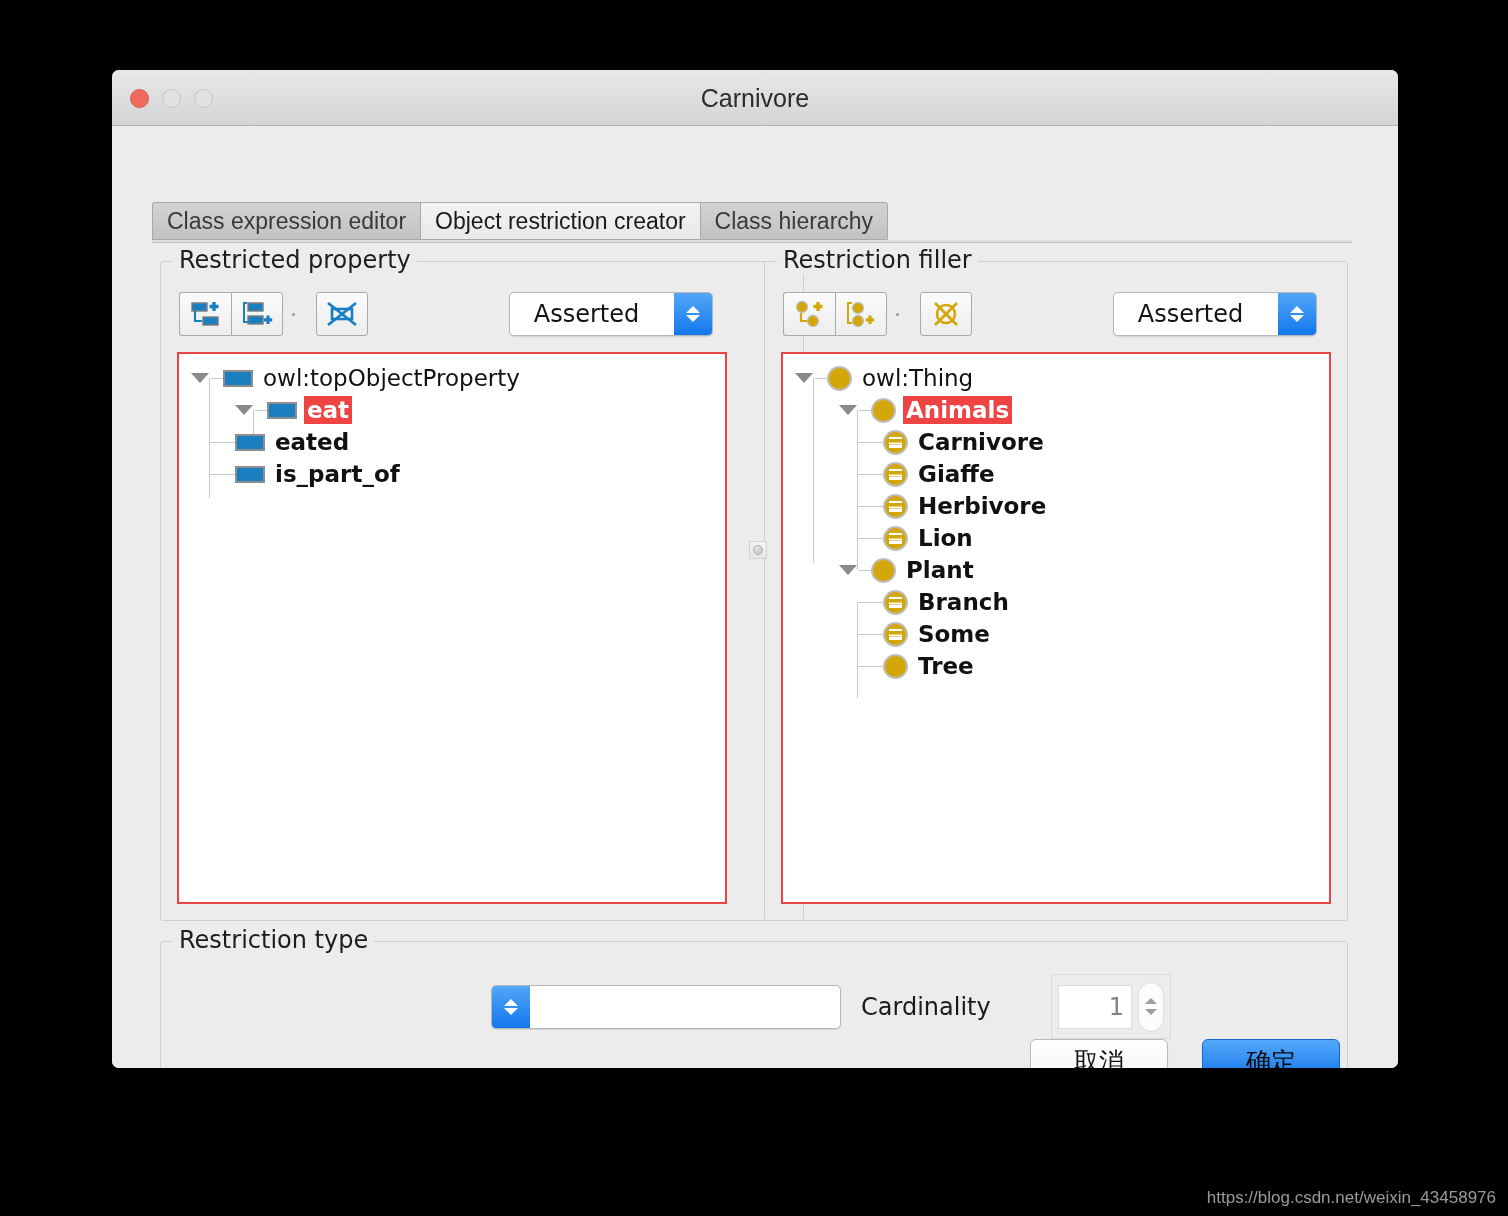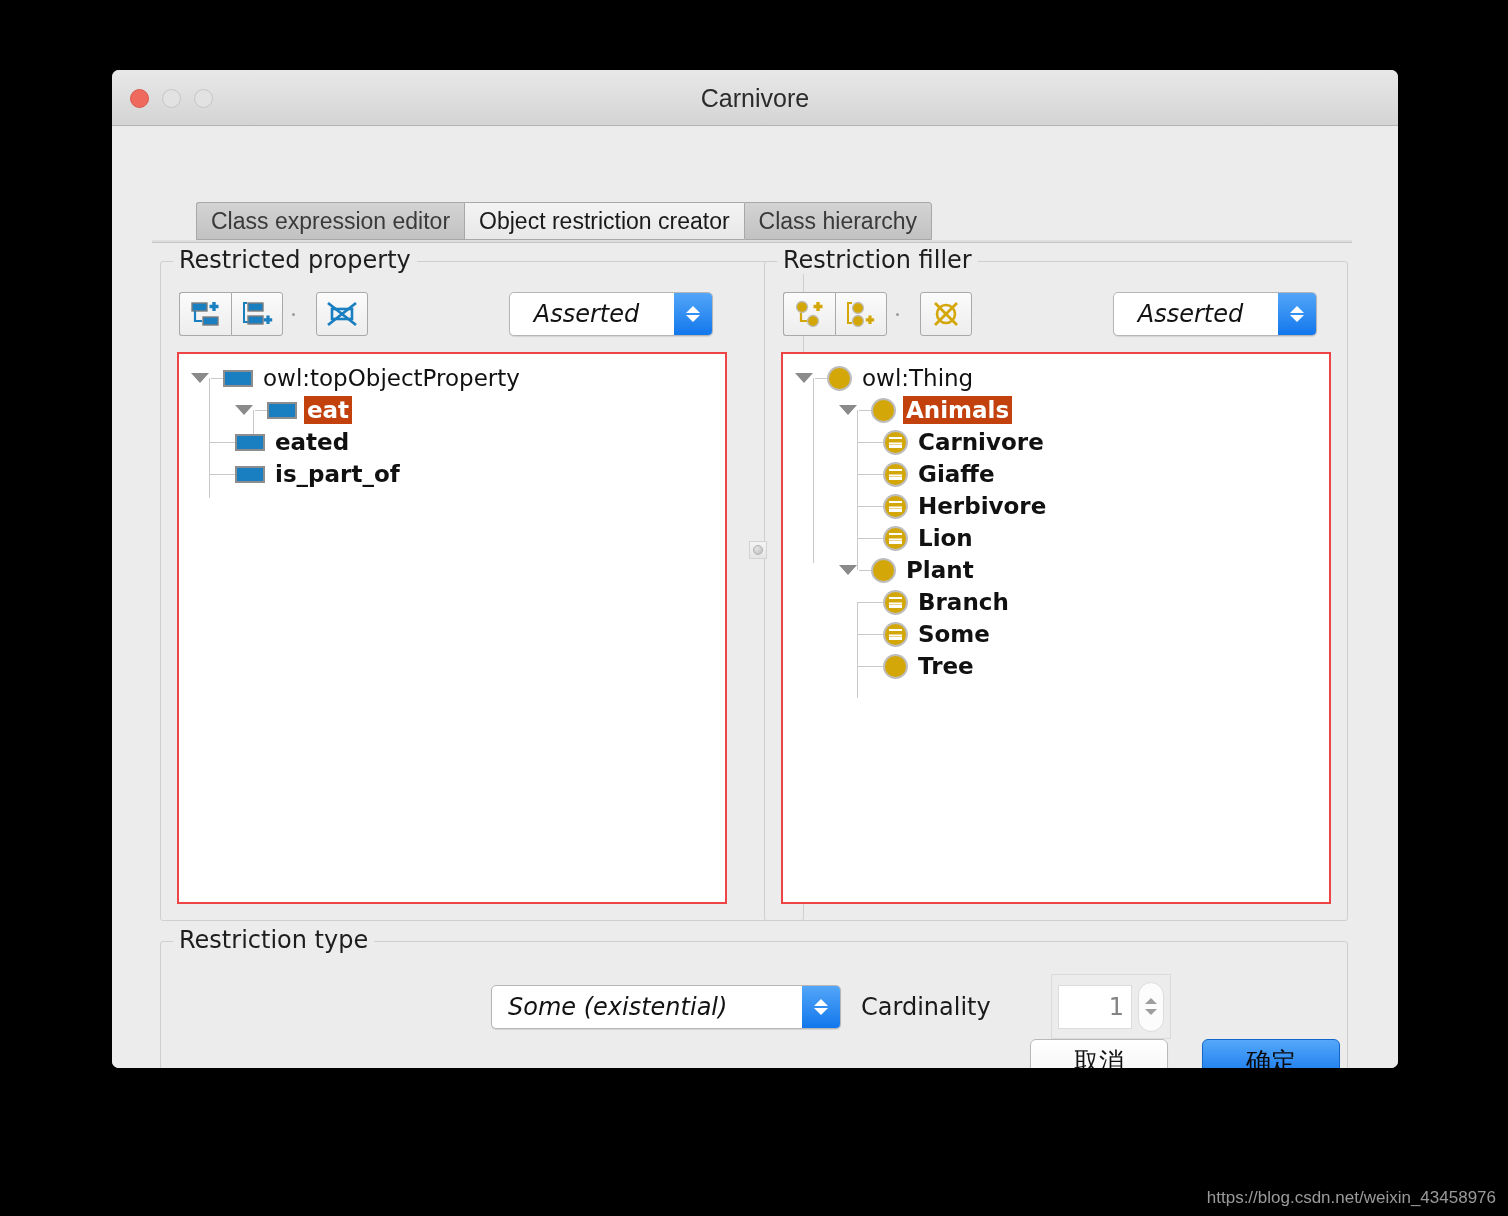--- a/index.html
+++ b/index.html
@@ -66,21 +66,21 @@
     border: 1px solid #a8a8a8;
     border-right: none;
     padding: 0 14px;
     font-size: 23px;
     color: #3a3a3a;
     display: flex;
     align-items: center;
     font-family: "Liberation Sans", sans-serif;
     white-space: nowrap;
   }
-  .tab:first-child { border-top-left-radius: 3px; margin-left: 44px; }
+  .tab:first-child { border-top-left-radius: 3px; }
   .tab.selected {
     background: linear-gradient(to bottom, #f3f3f3 0%, #e8e8e8 100%);
     color: #1a1a1a;
   }
   .tab.last-tab { border-right: 1px solid #a8a8a8; border-top-right-radius: 3px; }
   #tab-underline {
     position: absolute;
     left: 0; top: 38px;
     width: 1200px; height: 3px;
     background: #dedede;
@@ -132,21 +132,20 @@
     display: flex; align-items: stretch;
     overflow: hidden;
   }
   .combo-label {
     flex: 1;
     display: flex; align-items: center; justify-content: center;
     font-size: 24px;
     color: #121212;
     font-family: "DejaVu Sans", sans-serif;
     padding-right: 11px;
-    font-style: italic;
   }
   .combo-label.left-align { justify-content: flex-start; padding-left: 16px; }
   .combo-arrow {
     width: 38px;
     background: linear-gradient(to bottom, #53a6f8 0%, #1277ec 100%);
     display: flex; flex-direction: column;
     align-items: center; justify-content: center;
     gap: 2px;
   }
   .chev { width: 0; height: 0; border-left: 7px solid transparent; border-right: 7px solid transparent; }
@@ -172,21 +171,21 @@
     height: 32px;
     display: flex;
     align-items: center;
     font-size: 23px;
     color: #111111;
     font-family: "DejaVu Sans", sans-serif;
     white-space: nowrap;
   }
   .tlabel { padding: 1px 3px; }
   .tnode.bold .tlabel { font-weight: bold; }
-  .tnode.sel .tlabel { background: #c2410c; color: #ffffff; }
+  .tnode.sel .tlabel { background: #ef4444; color: #ffffff; }
 
   .twist {
     width: 0; height: 0;
     border-left: 9px solid transparent;
     border-right: 9px solid transparent;
     border-top: 10px solid #8a8a8a;
     margin-right: 2px;
     flex: 0 0 auto;
   }
 
@@ -540,21 +539,20 @@
     </div>
 
     <div id="splitter">
       <div class="grip"></div>
     </div>
 
     <div class="groupbox" id="gb-restype">
       <div class="group-title">Restriction type</div>
 
       <div class="combo" id="combo-restype">
-        <div class="combo-label left-align">Some (existential)</div>
         <div class="combo-arrow">
           <div class="chev up"></div>
             <div class="chev down"></div>
         </div>
       </div>
 
       <div id="cardinality-label">Cardinality</div>
 
       <div id="cardinality-spinner">
         <div id="cardinality-input">1</div>

